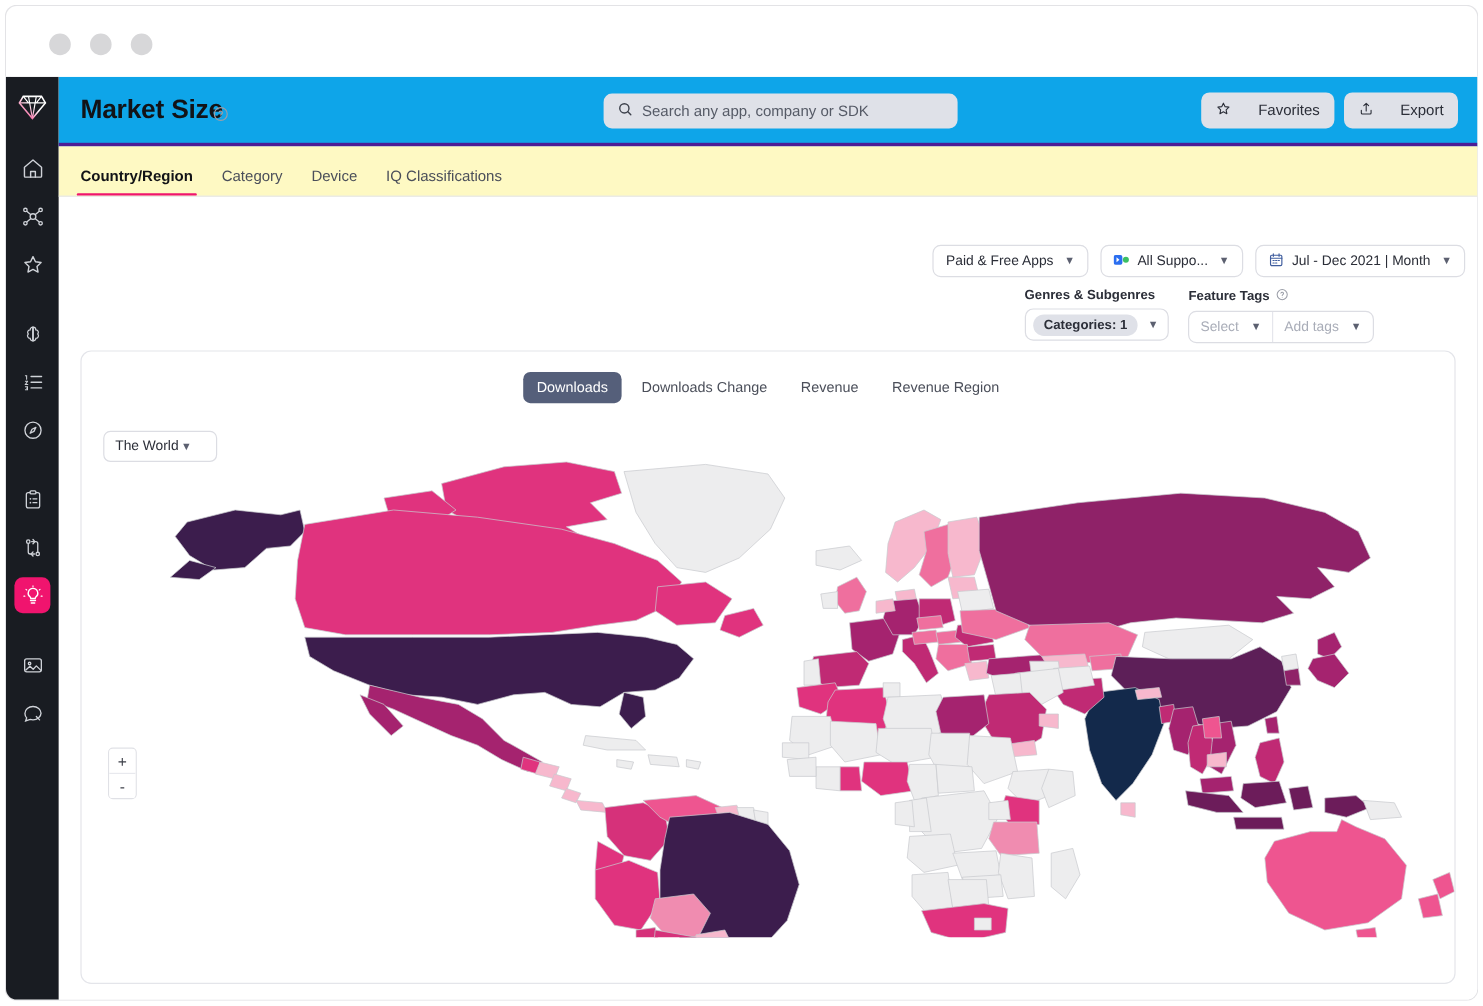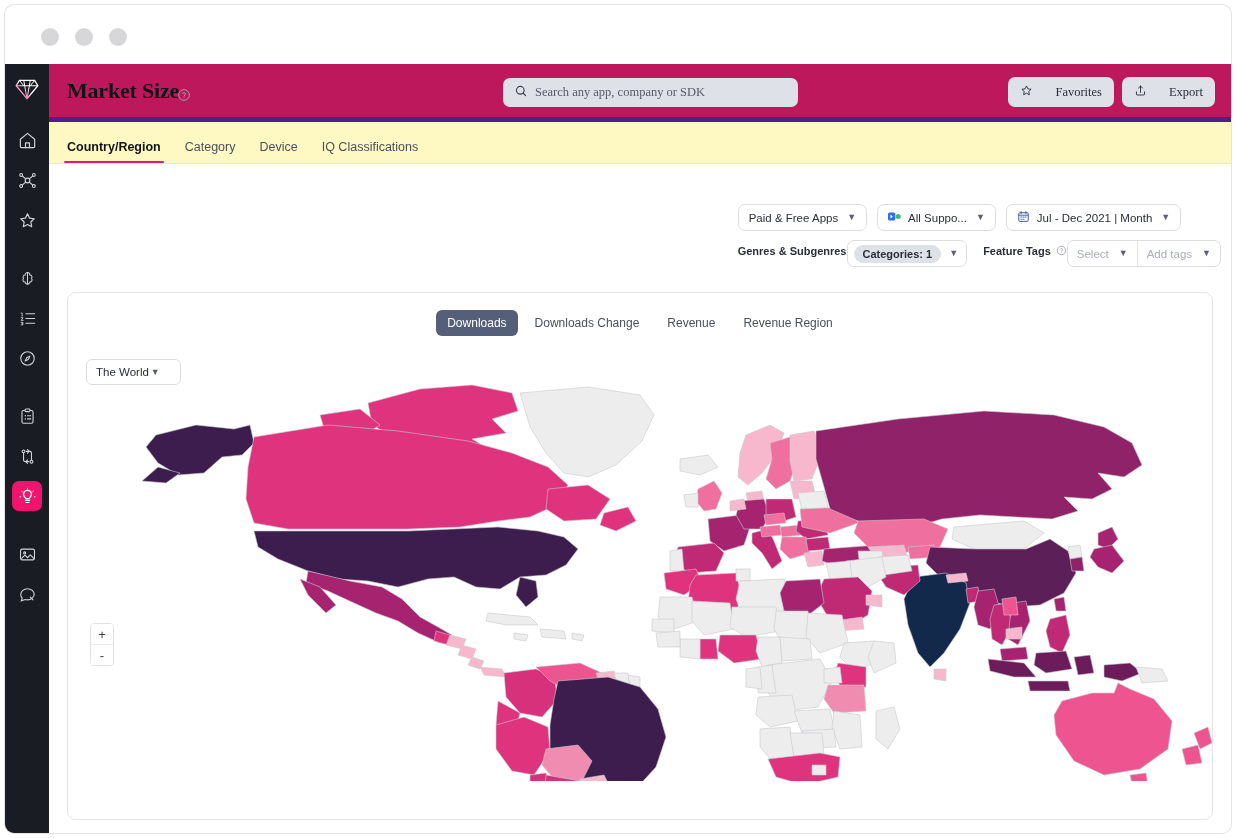--- a/index.html
+++ b/index.html
@@ -77,24 +77,23 @@
   .main {
     position: absolute;
     left: 44px; top: 0;
     width: 1184px; height: 770px;
     background: #ffffff;
     box-sizing: border-box;
   }
   .topbar {
     position: relative;
     height: 58px;
-    background: #be185d;
-    border-bottom: 5px solid #4c1d95;
-    box-sizing: border-box;
-    font-family: Liberation Serif, serif;
+    background: #0ea5e9;
+    border-bottom: 3px solid #4c1d95;
+    box-sizing: border-box;
   }
   .page-title {
     position: absolute;
     left: 18px; top: 14px;
     font-size: 22px;
     font-weight: bold;
     color: #121317;
     letter-spacing: -0.2px;
   }
   .help-ico {
@@ -166,21 +165,21 @@
     background: #f0146e;
     border-radius: 2px;
   }
 
   
   .filters {
     position: absolute;
     right: 12px; top: 140px;
     display: flex;
     flex-direction: column;
-    align-items: flex-start;
+    align-items: center;
   }
   .filter-row1 { display: flex; gap: 10px; }
   .pill {
     height: 27px;
     border: 1px solid #dcdde3;
     border-radius: 7px;
     background: #fff;
     display: flex;
     align-items: center;
     gap: 7px;
@@ -192,21 +191,21 @@
     white-space: nowrap;
   }
   .chev { color: #5c6070; font-size: 9px; line-height: 1; margin-left: 2px; }
 
   .filter-row2 {
     display: flex;
     gap: 16px;
     margin-top: 9px;
     align-items: flex-start;
   }
-  .fgroup { display: flex; flex-direction: row; }
+  .fgroup { display: flex; flex-direction: column; }
   .flabel {
     font-size: 11px;
     font-weight: bold;
     color: #2b2e38;
     margin-bottom: 5px;
     display: flex;
     align-items: center;
     gap: 5px;
   }
   .chip-pill {

